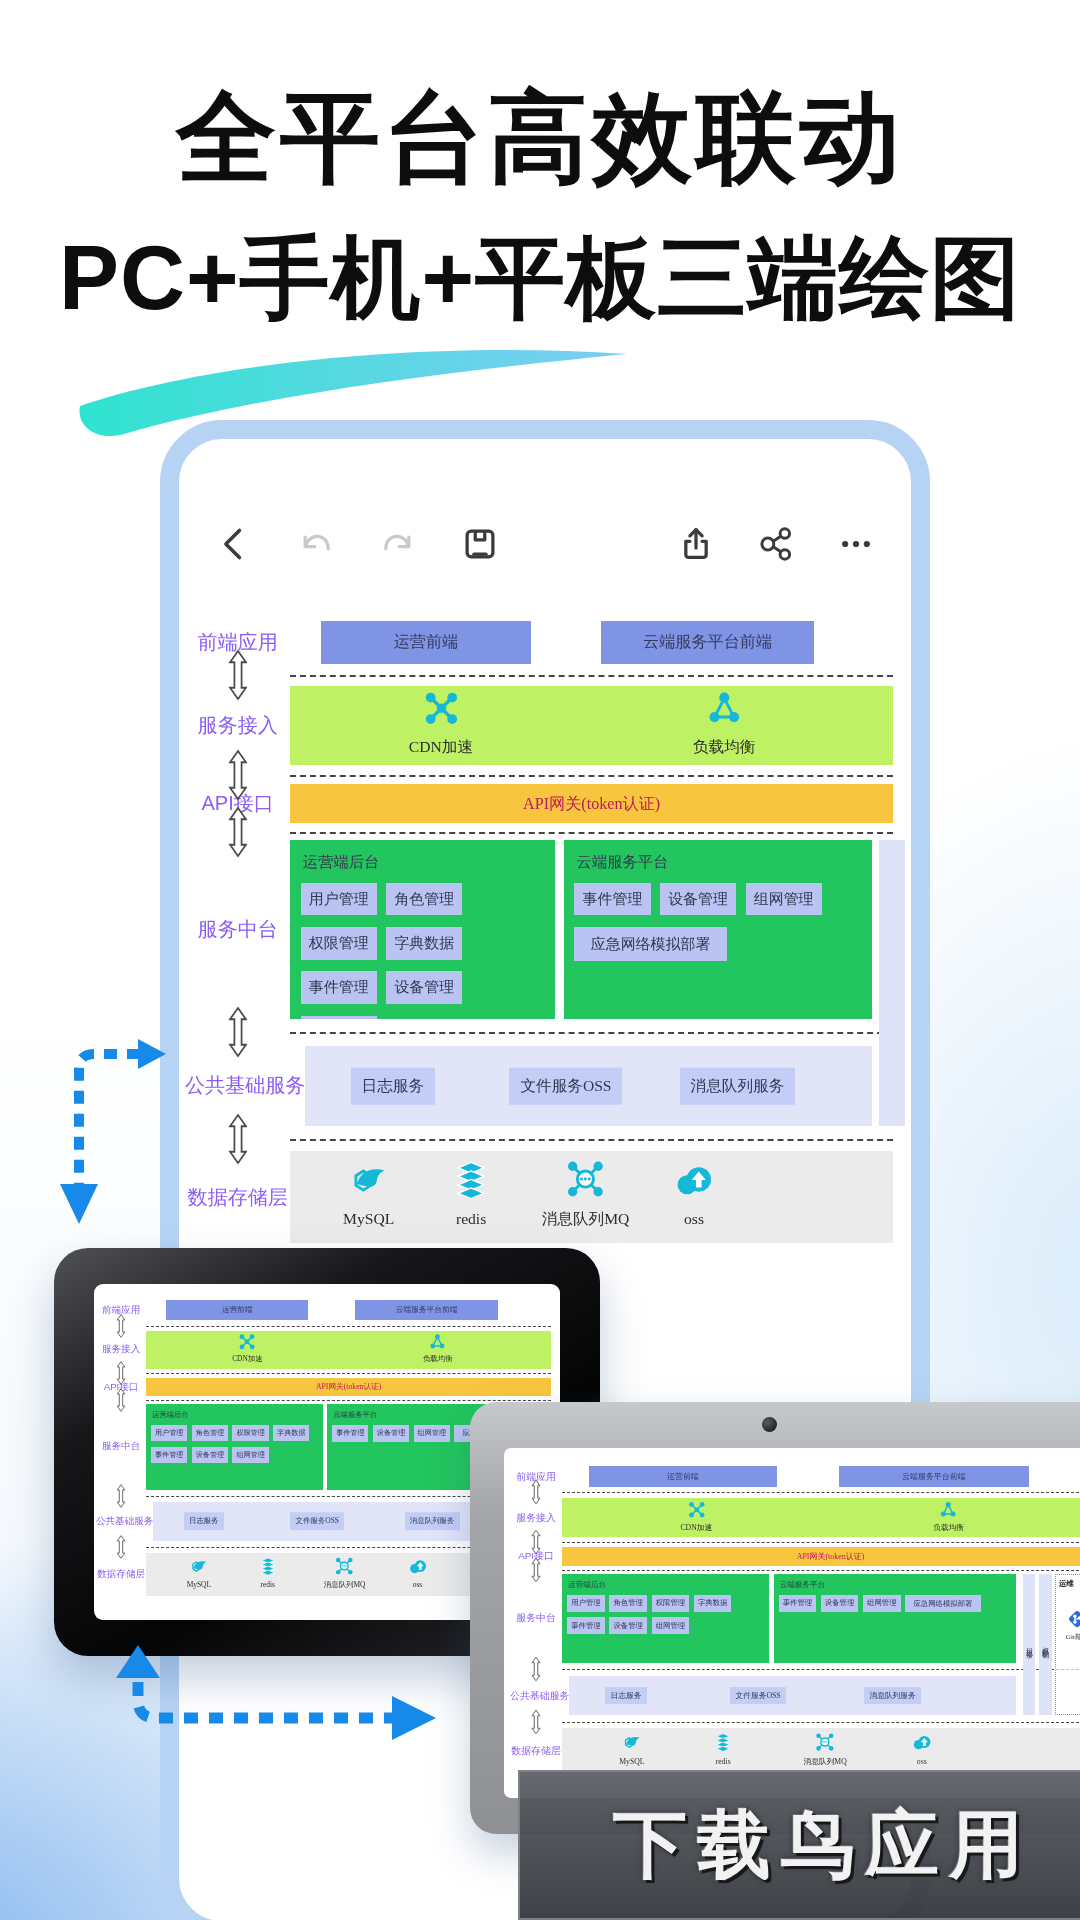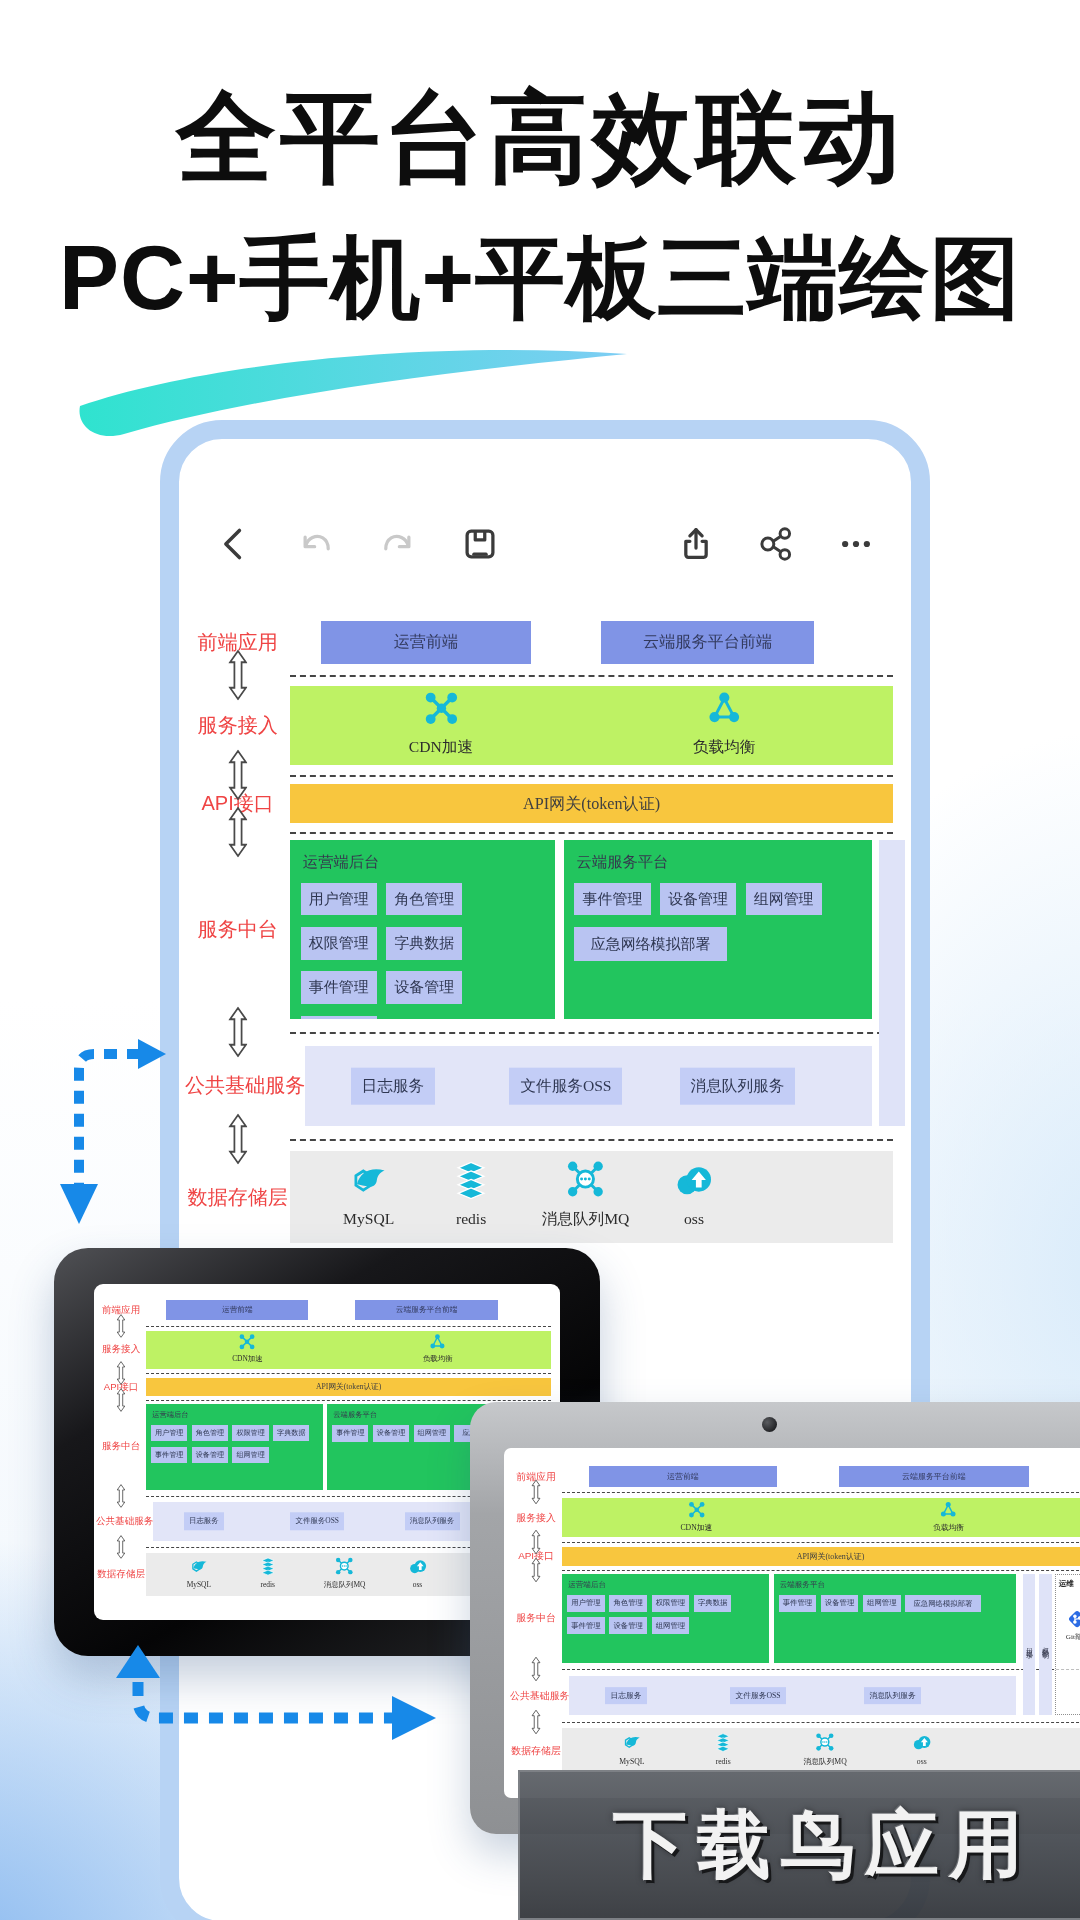--- a/index.html
+++ b/index.html
@@ -23,33 +23,33 @@
     background:#ffffff;z-index:2;overflow:hidden;}
   .toolbar{margin:84px 34px 0 34px;display:flex;align-items:center;}
   .toolbar .tb-left{display:flex;gap:40px;}
   .toolbar .tb-right{display:flex;gap:38px;margin-left:auto;}
   .tb-btn{width:42px;height:42px;display:flex;align-items:center;justify-content:center;cursor:pointer;}
   .tb-btn svg{width:38px;height:38px;}
   
   .diagram{display:flex;flex-direction:column;color:#222;}
   .drow{display:flex;align-items:stretch;position:relative;}
   .dlab{flex:0 0 6.2em;display:flex;align-items:center;justify-content:center;position:relative;}
-  .dlab .lbl{font-size:1.18em;white-space:nowrap;color:#ef4444;}
+  .dlab .lbl{font-size:1.18em;white-space:nowrap;color:#8b5cf6;}
   .dcontent{flex:1;position:relative;margin-right:.6em;font-family:Liberation Serif, serif;}
   .varrow{position:absolute;width:1.15em;height:3em;left:50%;top:50%;transform:translate(-50%,-50%);z-index:3;}
   .dash{position:absolute;left:0;right:0;top:50%;border-top:.15em dashed #454545;}
   .fbox{position:absolute;top:0;height:100%;background:#8094e6;display:flex;align-items:center;justify-content:center;
     color:#323a5e;font-size:1em;}
   .fbox span{font-size:.95em;}
   .apanel{position:absolute;inset:0;background:#bef264;}
   .agroup{position:absolute;top:50%;transform:translate(-50%,-54%);text-align:center;}
   .agroup .nicon{width:2.3em;height:2.3em;display:inline-block;}
   .nlabel{font-size:.92em;color:#2c2c2c;margin-top:.25em;white-space:nowrap;}
   .apibar{position:absolute;inset:0;background:#f8c63e;display:flex;align-items:center;justify-content:center;color:#3d3415;}
-  .apibar span{font-size:.95em;color:#404040;}
+  .apibar span{font-size:.95em;color:#be185d;}
   .mpanels{position:absolute;left:0;top:0;height:100%;right:0;display:flex;gap:.55em;}
   .panel{background:#22c55e;padding:.55em .6em;box-sizing:border-box;overflow:hidden;}
   .panelA{flex:1;}
   .panelB{flex:1.18;}
   .ptitle{font-size:.9em;color:#35394e;margin:.15em 0 .65em .15em;white-space:nowrap;}
   .chips{display:flex;flex-wrap:wrap;gap:.7em .55em;}
   .chip{background:#b9c4f2;color:#2f3752;padding:.45em .55em;font-size:.88em;white-space:nowrap;}
   .chip.wide{padding:.5em 1.1em;}
   .mside{position:absolute;top:0;display:flex;gap:.45em;z-index:2;}
   .strip{width:1.5em;background:#dfe3f8;display:flex;align-items:center;justify-content:center;}

